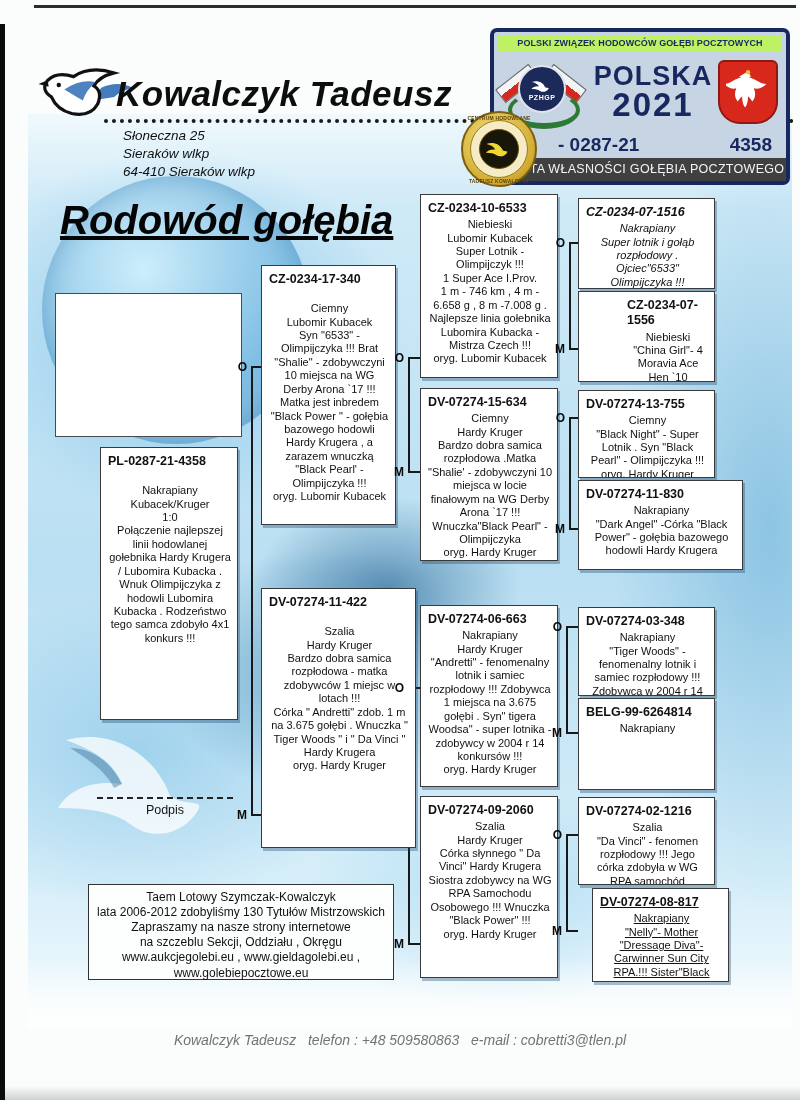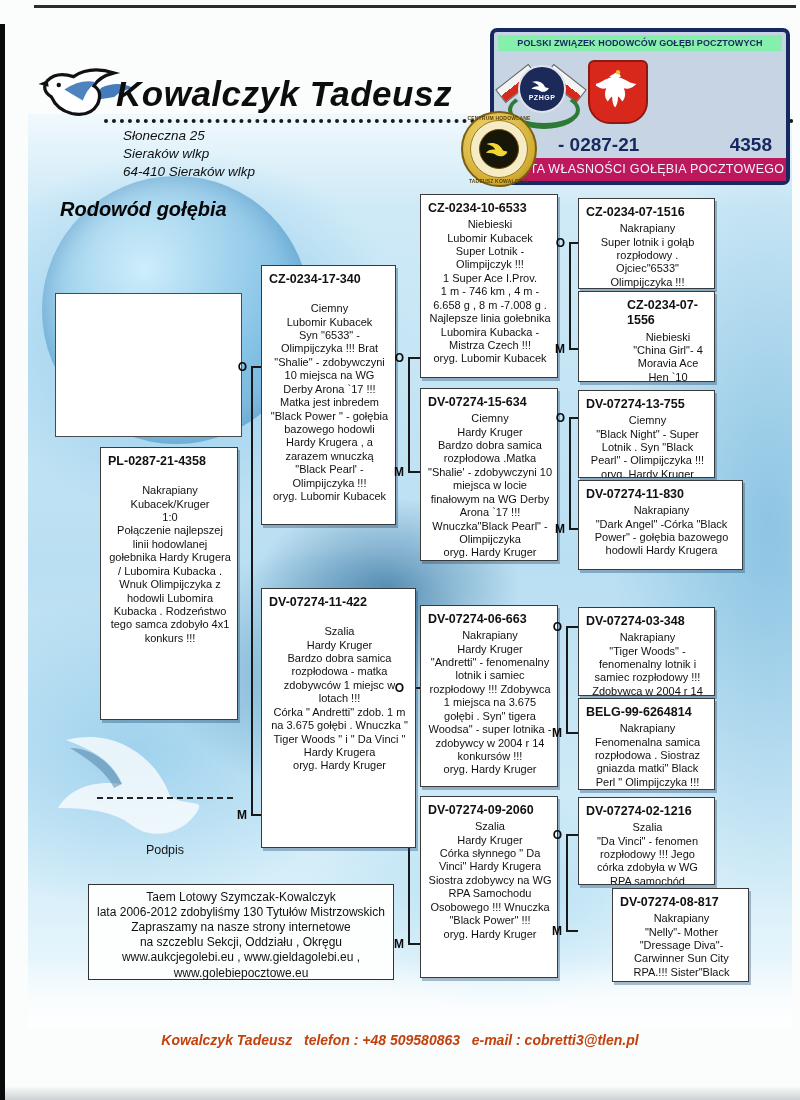--- a/index.html
+++ b/index.html
@@ -24,46 +24,46 @@
   .globe{position:absolute;left:42px;top:176px;width:268px;height:268px;border-radius:50%;z-index:0;
       background:radial-gradient(circle at 38% 35%, rgba(210,240,252,.9), rgba(110,180,222,.65) 60%, rgba(60,130,180,.35) 95%);
       box-shadow:inset 0 0 30px rgba(40,110,165,.4);}
   .bgdove{position:absolute;z-index:1;}
   
   .logo{position:absolute;left:36px;top:60px;z-index:2;}
   .breeder-name{position:absolute;left:116px;top:74px;z-index:2;font-size:35px;font-weight:bold;
       font-style:italic;letter-spacing:.5px;color:#0d0d0d;}
   .dotline{position:absolute;left:104px;top:119px;width:690px;border-top:4px dotted #1a1a1a;z-index:2;}
   .address{position:absolute;left:123px;top:127px;z-index:2;font-size:13.5px;font-style:italic;line-height:1.35;color:#101010;}
-  .doc-title{position:absolute;left:60px;top:198px;z-index:2;font-size:20px;font-weight:bold;font-style:italic;color:#050505;}
+  .doc-title{position:absolute;left:60px;top:198px;z-index:2;font-size:40px;font-weight:bold;font-style:italic;color:#050505;text-decoration:underline;}
   
   .badge{position:absolute;left:490px;top:28px;width:300px;height:157px;z-index:4;
       background:#c7d4e3;border:4px solid #17275f;border-radius:7px;box-sizing:border-box;
       display:flex;flex-direction:column;}
-  .badge-fed{margin:3px 4px 2px 4px;background:#86efac;color:#17275f;font-size:9px;font-weight:bold;
+  .badge-fed{margin:3px 4px 2px 4px;background:#bef264;color:#17275f;font-size:9px;font-weight:bold;
       text-align:center;padding:3px 1px;letter-spacing:.1px;}
   .badge-main{flex:1;display:flex;align-items:center;}
   .emblem{width:94px;height:58px;position:relative;flex:none;}
   .ribbon{position:absolute;width:40px;height:15px;background:linear-gradient(180deg,#f4f4f4 50%,#d42a1e 50%);border:1px solid #666;}
   .ribbon.l{left:2px;top:12px;transform:rotate(-38deg);}
   .ribbon.r{left:50px;top:12px;transform:rotate(38deg);}
   .emblem-circle{position:absolute;left:24px;top:2px;width:44px;height:44px;border-radius:50%;
       background:#1b2a58;border:2px solid #dfe4ee;display:flex;flex-direction:column;align-items:center;justify-content:center;}
   .emblem-circle span{color:#fff;font-size:7px;font-weight:bold;letter-spacing:.5px;}
   .wreath{position:absolute;left:14px;top:28px;width:64px;height:28px;border-radius:50%;
       border:4px solid transparent;border-bottom:6px solid #2c7a33;border-left:4px solid #2c7a33;border-right:4px solid #2c7a33;}
   .badge-title{flex:1;text-align:center;color:#17275f;line-height:.95;}
   .badge-country{font-size:27px;font-weight:bold;letter-spacing:1px;}
   .badge-year{font-size:33px;font-weight:bold;letter-spacing:2px;}
   .shield{width:56px;height:60px;margin-right:8px;flex:none;background:#d8281c;border:2px solid #8e1812;
       border-radius:6px 6px 22px 22px;display:flex;align-items:center;justify-content:center;}
   .badge-numbers{height:27px;display:flex;align-items:center;color:#17275f;font-weight:bold;font-size:19px;}
   .badge-series{margin-left:64px;}
   .badge-ring{margin-left:auto;margin-right:14px;}
-  .badge-card{background:#be185d;color:#f2f4f8;font-size:12.5px;text-align:center;padding:4px 0 5px 34px;letter-spacing:.3px;}
+  .badge-card{background:#404040;color:#f2f4f8;font-size:12.5px;text-align:center;padding:4px 0 5px 34px;letter-spacing:.3px;}
   
   .seal{position:absolute;left:461px;top:111px;width:72px;height:72px;border-radius:50%;z-index:5;
       background:radial-gradient(circle at 40% 35%,#f2dd7a,#d2ab32 70%,#9c7a17);
       border:2px solid #7c5f10;display:flex;align-items:center;justify-content:center;}
   .seal-band{position:absolute;inset:7px;border-radius:50%;background:#f5ecc6;border:1px solid #9c7a17;}
   .seal-core{position:absolute;inset:16px;border-radius:50%;background:#181608;border:1px solid #6b500c;
       display:flex;align-items:center;justify-content:center;overflow:hidden;}
   .seal-txt{position:absolute;width:100%;text-align:center;font-size:5px;font-weight:bold;color:#5c430a;letter-spacing:.2px;}
   .seal-txt.t{top:1.5px;} .seal-txt.b{bottom:1.5px;}
   
@@ -74,27 +74,27 @@
       padding:6px 5px 4px 7px;z-index:3;overflow:hidden;
       box-shadow:2px 3px 0 rgba(30,70,110,.35);font-size:11px;line-height:1.22;}
   .ring{font-weight:bold;font-size:12.5px;margin-bottom:2px;}
   .ring.sp{margin-bottom:15px;}
   .tline{margin:0;text-align:center;}
   
   .ln{position:absolute;background:#191919;z-index:2;}
   .mk{position:absolute;transform:translate(-100%,-50%);padding-right:3px;font-size:12px;font-weight:bold;color:#0a0a0a;z-index:4;}
   
   .sig-line{position:absolute;left:97px;top:797px;width:136px;border-top:2px dashed #222;z-index:3;}
-  .sig-label{position:absolute;left:97px;top:803px;width:136px;text-align:center;font-size:12.5px;color:#161616;z-index:3;margin-top:40px;}
+  .sig-label{position:absolute;left:97px;top:803px;width:136px;text-align:center;font-size:12.5px;color:#161616;z-index:3;}
   
   .teambox{position:absolute;left:88px;top:884px;width:306px;height:96px;background:#fdfefe;border:1px solid #333;
       z-index:3;box-sizing:border-box;padding:5px 3px;text-align:center;font-size:12px;line-height:1.26;}
   
   .footer{position:absolute;left:0;top:1032px;width:800px;text-align:center;font-size:14px;font-style:italic;
-      color:#c2410c;z-index:2;white-space:pre;font-weight:bold;}
+      color:#737373;z-index:2;white-space:pre;}
 </style>
 </head>
 <body>
 
 <div class="page">
 
   <div class="photo"></div>
   <div class="globe"></div>
 
   <svg class="bgdove" style="left:50px;top:700px;opacity:.75;" width="220" height="180" viewBox="0 0 110 90">
@@ -131,20 +131,24 @@
       <div class="emblem">
         <div class="ribbon l"></div>
         <div class="ribbon r"></div>
         <div class="wreath"></div>
         <div class="emblem-circle">
           <svg width="24" height="16" viewBox="0 0 48 32">
               <path d="M30 18 C26 8 14 4 4 8 C12 10 16 13 18 17 C12 16 6 18 3 22 C11 22 16 23 20 26 C25 29 32 28 36 23 C40 18 34 21 30 18 Z" fill="#fff"></path>
             </svg>
           <span>PZHGP</span>
         </div>
+      </div>
+      <div class="badge-title">
+        <div class="badge-country">POLSKA</div>
+        <div class="badge-year">2021</div>
       </div>
       <div class="shield">
         <svg width="44" height="50" viewBox="0 0 60 68">
           <path d="M30 6 l4 7 l-3 1 c9 2 15 9 24 9 c-7 7 -13 7 -17 6 c3 7 2 13 -2 18 c-2 -3 -4 -6 -6 -7 c0 6 -1 11 -4 15 c-3 -4 -4 -9 -4 -15 c-2 1 -4 4 -6 7 c-4 -5 -5 -11 -2 -18 c-4 1 -10 1 -17 -6 c9 0 15 -7 24 -9 l-3 -1 z" fill="#fff"></path>
           <circle cx="30" cy="7" r="3" fill="#e9c23b"></circle>
         </svg>
       </div>
     </div>
     <div class="badge-numbers">
       <span class="badge-series">- 0287-21</span>
@@ -272,21 +276,21 @@
   <div class="pbox" style="left:420px;top:796px;width:138px;height:182px;">
     <div class="ring">DV-07274-09-2060</div>
     <div>
         <div class="tline">Szalia</div>
         <div class="tline">Hardy Kruger</div>
         <div class="tline">Córka słynnego " Da Vinci" Hardy Krugera Siostra zdobywcy na WG RPA Samochodu Osobowego !!! Wnuczka "Black Power" !!!</div>
         <div class="tline">oryg. Hardy Kruger</div>
       </div>
   </div>
 
-  <div class="pbox" style="left:578px;top:198px;width:137px;height:91px;">
+  <div class="pbox" style="left:578px;top:198px;width:137px;height:91px;font-style:italic;">
     <div class="ring">CZ-0234-07-1516</div>
     <div>
         <div class="tline">Nakrapiany</div>
         <div class="tline">Super lotnik i gołąb rozpłodowy .</div>
         <div class="tline">Ojciec"6533"</div>
         <div class="tline">Olimpijczyka !!!</div>
       </div>
   </div>
   <div class="pbox" style="left:578px;top:291px;width:137px;height:91px;padding-left:48px;">
     <div class="ring">CZ-0234-07-1556</div>
@@ -316,31 +320,30 @@
     <div class="ring">DV-07274-03-348</div>
     <div>
         <div class="tline">Nakrapiany</div>
         <div class="tline">"Tiger Woods" - fenomenalny lotnik i samiec rozpłodowy !!! Zdobywca w 2004 r 14</div>
       </div>
   </div>
   <div class="pbox" style="left:578px;top:698px;width:137px;height:92px;">
     <div class="ring">BELG-99-6264814</div>
     <div>
         <div class="tline">Nakrapiany</div>
-        <div class="tline">Fenomenalna samica rozpłodowa . Siostraz gniazda matki" Black Perl " Olimpijczyka !!!</div>
       </div>
   </div>
   <div class="pbox" style="left:578px;top:797px;width:137px;height:88px;">
     <div class="ring">DV-07274-02-1216</div>
     <div>
         <div class="tline">Szalia</div>
         <div class="tline">"Da Vinci" - fenomen rozpłodowy !!! Jego córka zdobyła w WG RPA samochód</div>
       </div>
   </div>
-  <div class="pbox" style="left:612px;top:888px;width:137px;height:94px;">
+  <div class="pbox" style="left:592px;top:888px;width:137px;height:94px;text-decoration:underline;">
     <div class="ring">DV-07274-08-817</div>
     <div>
         <div class="tline">Nakrapiany</div>
         <div class="tline">"Nelly"- Mother "Dressage Diva"- Carwinner Sun City RPA.!!!  Sister"Black</div>
       </div>
   </div>
 
   <div class="sig-line"></div>
   <div class="sig-label">Podpis</div>
 

